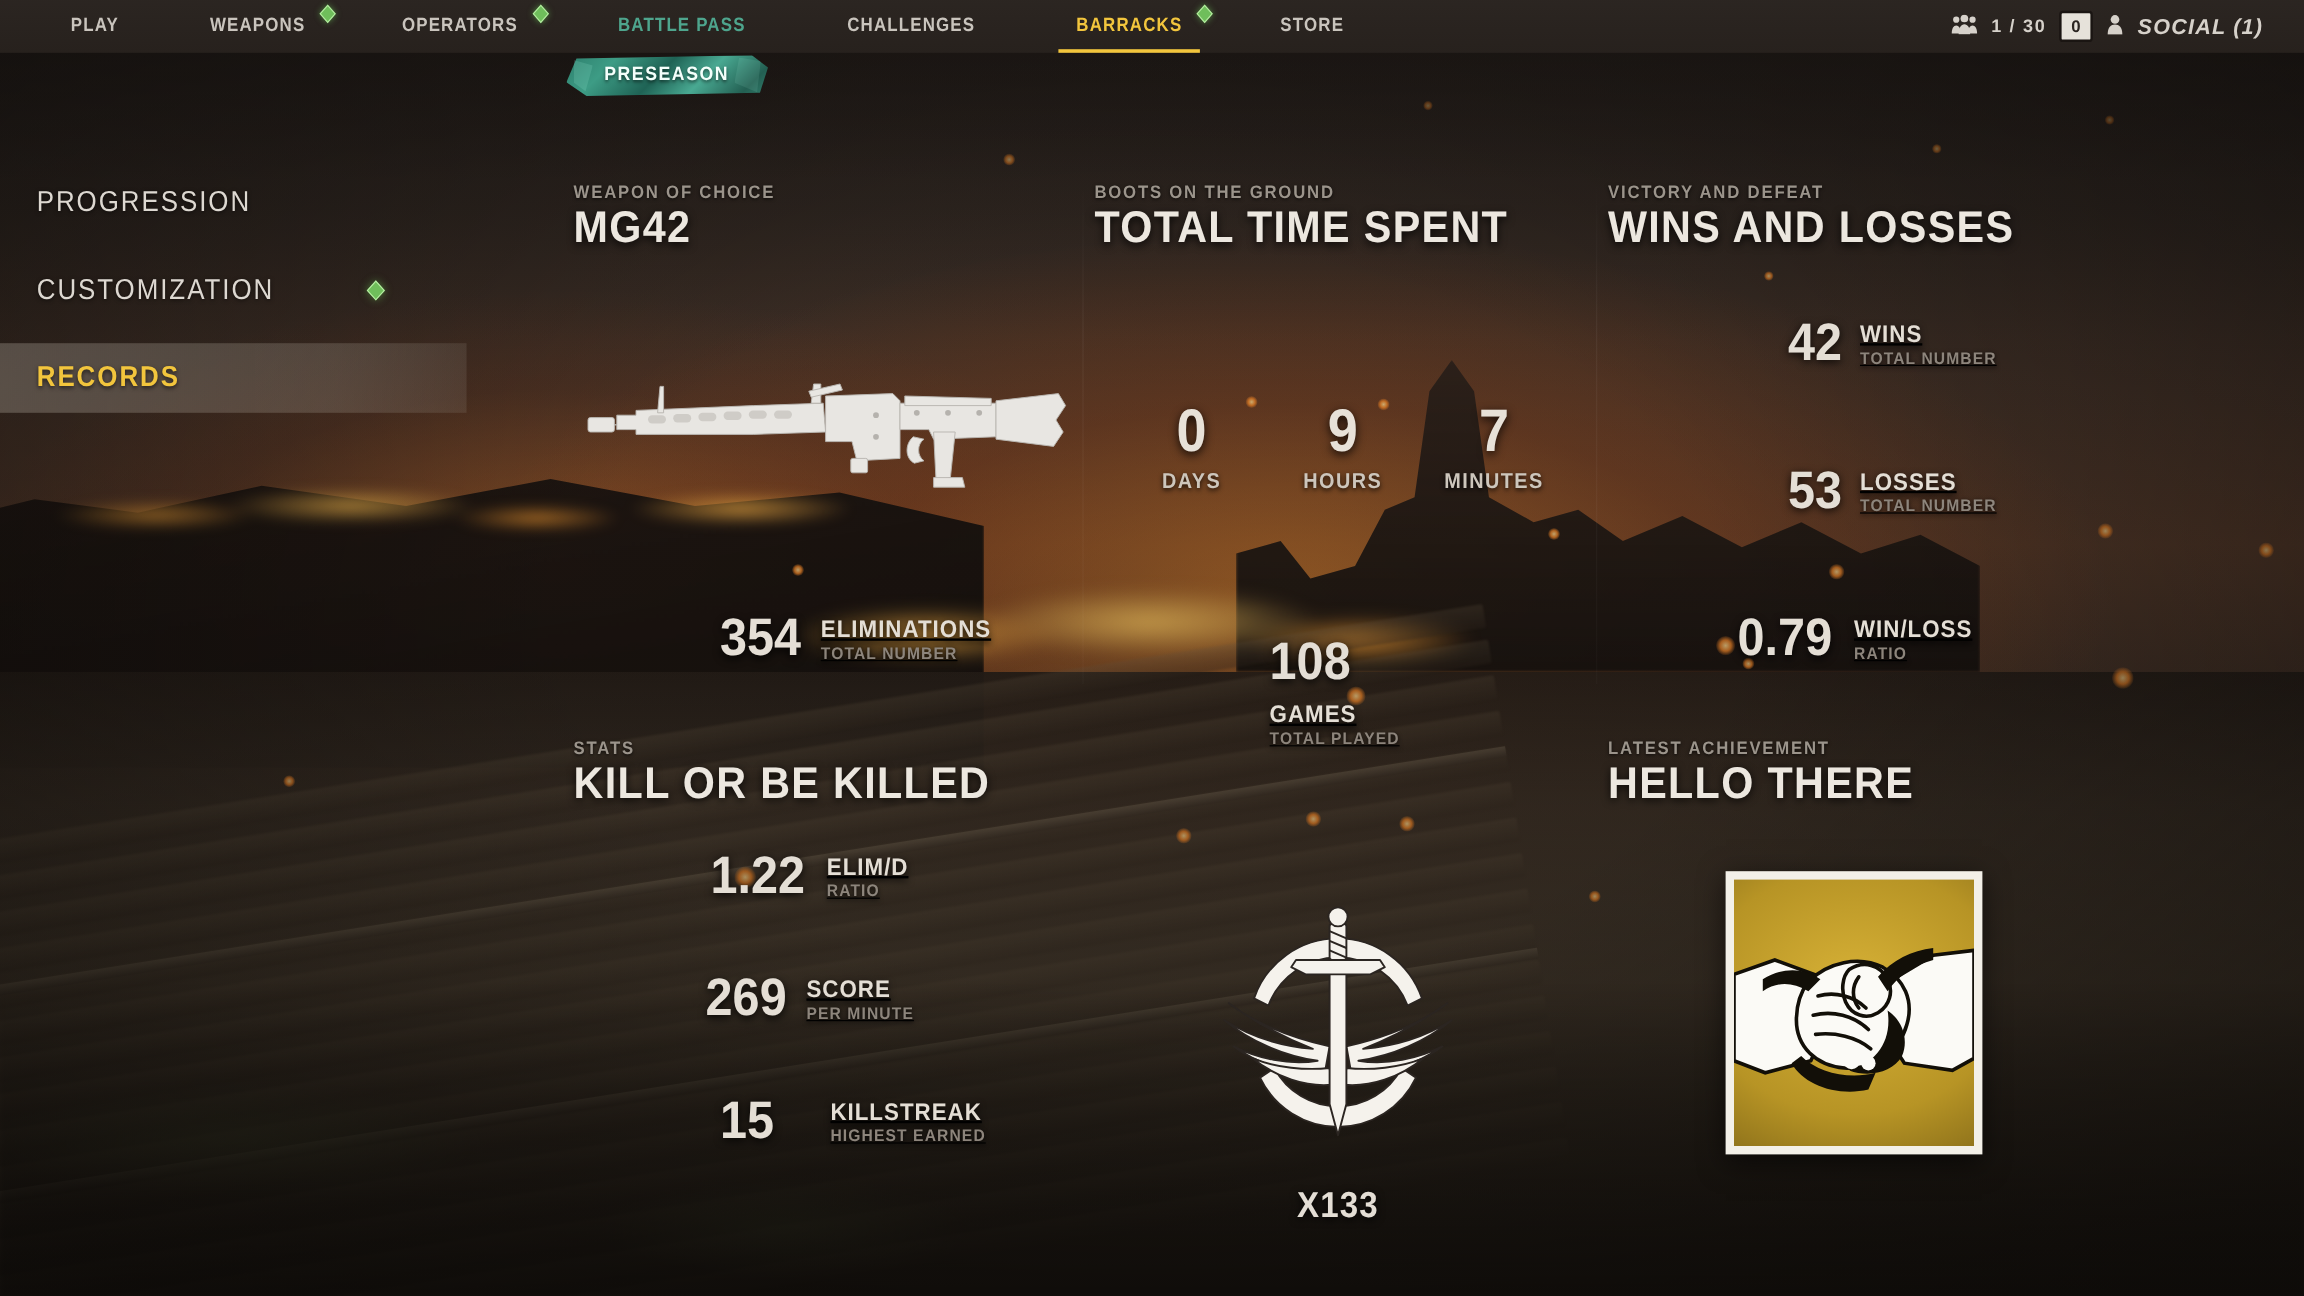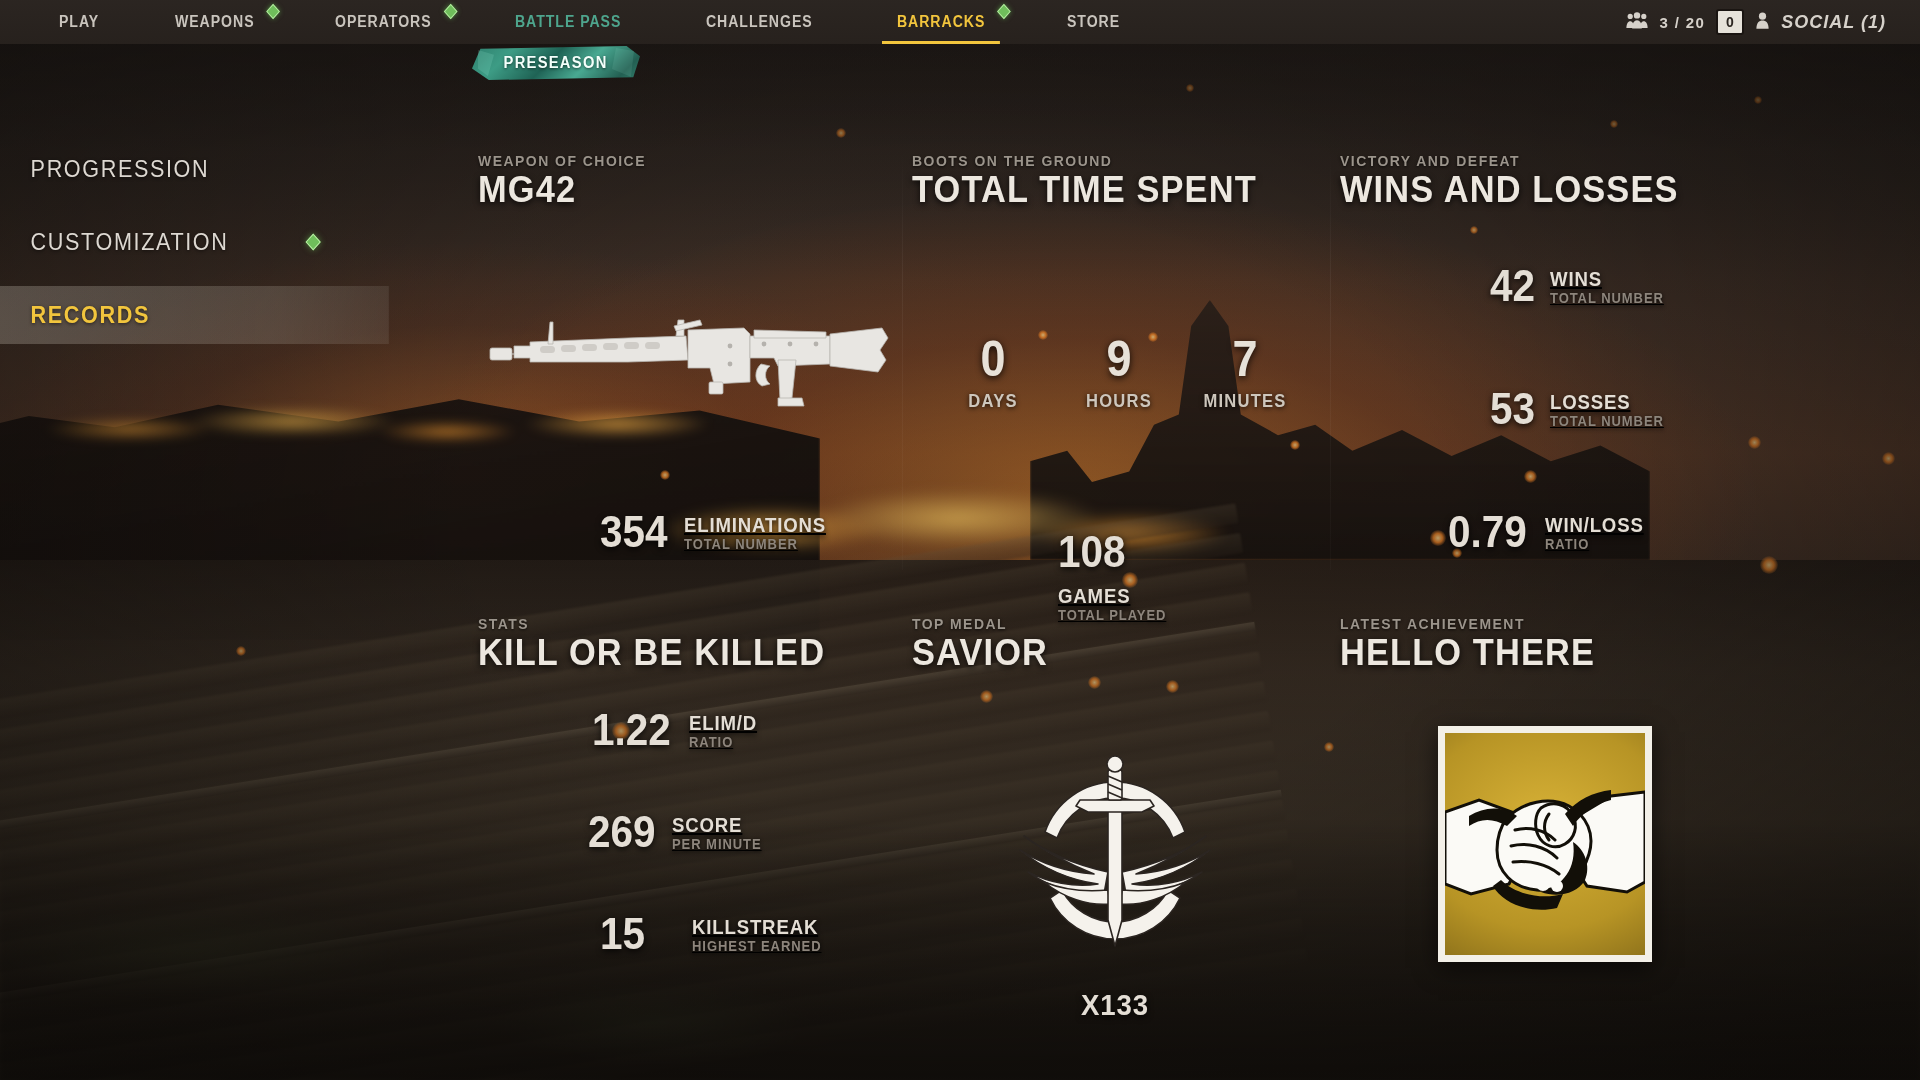--- a/index.html
+++ b/index.html
@@ -389,21 +389,21 @@
           <g fill="#d6d1ca">
             <circle cx="4.2" cy="4.4" r="2.6"></circle>
               <path d="M0.4 16 C0.4 11.6 2.1 9.2 4.2 9.2 C6.3 9.2 8 11.6 8 16 Z"></path>
             <circle cx="17.8" cy="4.4" r="2.6"></circle>
               <path d="M14 16 C14 11.6 15.7 9.2 17.8 9.2 C19.9 9.2 21.6 11.6 21.6 16 Z"></path>
             <circle cx="11" cy="3.4" r="3.2"></circle>
               <path d="M6.2 16.6 C6.2 11 8.3 8.2 11 8.2 C13.7 8.2 15.8 11 15.8 16.6 Z"></path>
           </g>
         </svg>
       </span>
-      <span class="party-count">3 / 20</span>
+      <span class="party-count">1 / 30</span>
       <span class="coin-box">0</span>
       <span>
         <svg width="15" height="17" viewBox="0 0 15 17" aria-hidden="true">
           <g fill="#d6d1ca">
             <circle cx="7.5" cy="4.2" r="3.6"></circle>
             <path d="M1.4 16.8 C1.4 10.6 4.1 8.4 7.5 8.4 C10.9 8.4 13.6 10.6 13.6 16.8 Z"></path>
           </g>
         </svg>
       </span>
       <span class="social-label">SOCIAL (1)</span>
@@ -573,24 +573,20 @@
         </div>
         <div class="statline" style="position: absolute; left: 600px; top: 914px; gap: 43px;">
           <div class="num">15</div>
           <div class="txt">
             <div class="lbl">KILLSTREAK</div>
             <div class="sub">HIGHEST EARNED</div>
           </div>
         </div>
       </div>
 
-    <div class="col" style="left:912px; top:615px;">
-      <div class="eyebrow">TOP MEDAL</div>
-      <div class="headline">SAVIOR</div>
-    </div>
 
     <div id="medal-emblem">
       <svg viewBox="0 0 250 230" width="250" height="230" aria-hidden="true">
         <g fill="#f5f2ec" stroke="#2b2521" stroke-width="1.6" stroke-linejoin="round">
 
           <path d="M55 92 A74 74 0 0 1 195 92 L183 98 A62 62 0 0 0 67 98 Z"></path>
 
           <path d="M60 158 A72 72 0 0 0 190 158 L178 150 A60 60 0 0 1 72 150 Z"></path>
 
           <path d="M118 132 C92 126 60 116 34 96 C56 112 78 124 104 134 C78 132 52 124 30 110 C52 128 80 140 108 144 C84 148 58 142 38 132 C60 148 88 156 114 154 Z"></path>

